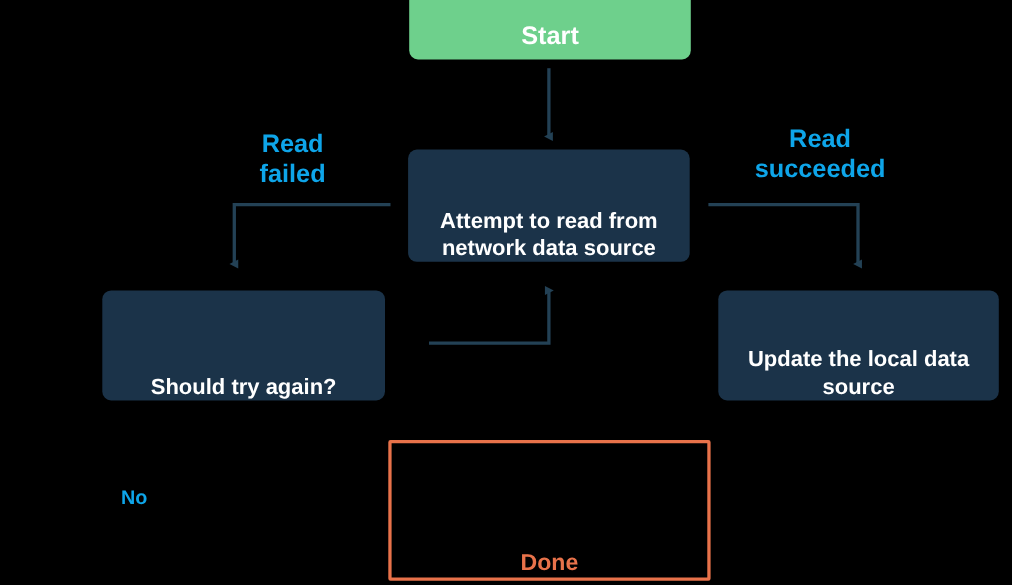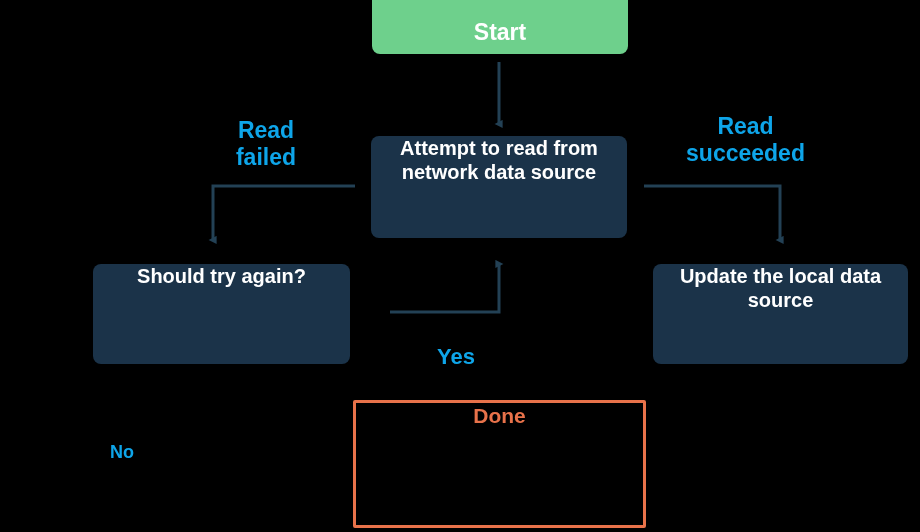--- a/index.html
+++ b/index.html
@@ -14,21 +14,21 @@
     background: #000000;
     overflow: hidden;
     font-family: "Liberation Sans", sans-serif;
   }
 
   
   .node {
     position: absolute;
     box-sizing: border-box;
     display: flex;
-    align-items: flex-start;
+    align-items: flex-end;
     justify-content: center;
     text-align: center;
     line-height: 1.22;
     border-radius: 8px;
     user-select: none;
   }
   .node-label {
     display: block;
     padding: 0 14px;
     white-space: pre-line;
@@ -165,17 +165,16 @@
     <span class="node-label">Update the local data
 source</span>
   </div>
 
   <div class="edge-label" id="label-read-failed">Read
 failed</div>
 
   <div class="edge-label" id="label-read-succeeded">Read
 succeeded</div>
 
-  <div class="edge-label" id="label-yes">Yes</div>
 
   <div class="edge-label" id="label-no">No</div>
 
 </div>
 
 </body></html>

